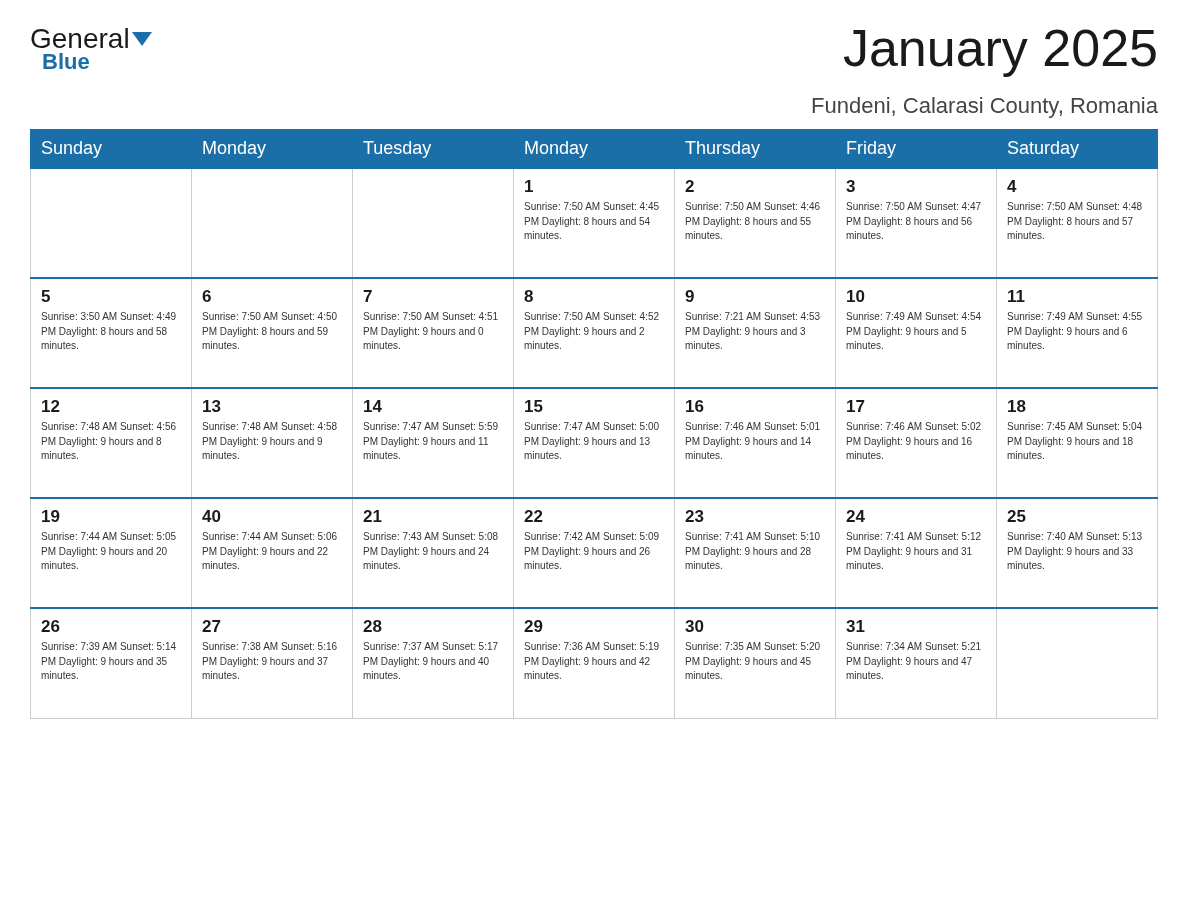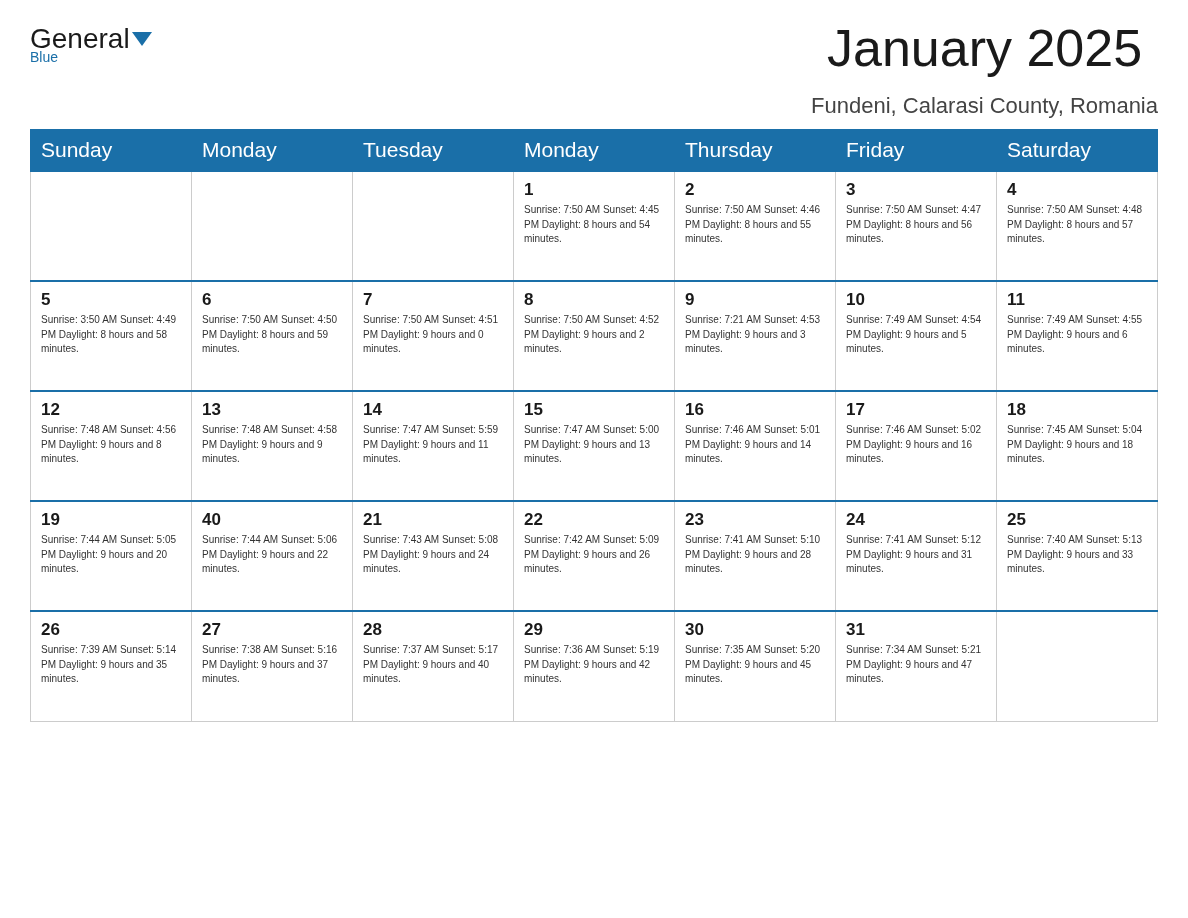--- a/index.html
+++ b/index.html
@@ -35,21 +35,21 @@
       width: 0;
       height: 0;
       border-left: 10px solid transparent;
       border-right: 10px solid transparent;
       border-top: 14px solid #1a6fa8;
       margin: 0 2px;
       display: inline-block;
       vertical-align: middle;
     }
     .title-section {
-      text-align: center;
+      text-align: right;
     }
     .month-title {
       font-size: 52px;
       font-weight: normal;
       color: #1a1a1a;
       line-height: 1.1;
     }
     .location {
       font-size: 22px;
       color: #444;
@@ -58,21 +58,21 @@
     .calendar {
       width: 100%;
       border-collapse: collapse;
       margin-top: 10px;
     }
     .calendar th {
       background-color: #1a6fa8;
       color: #fff;
       padding: 8px 10px;
       text-align: left;
-      font-size: 21px;
+      font-size: 18px;
       font-weight: normal;
       border: 1px solid #1a6fa8;
     }
     .calendar td {
       border: 1px solid #ccc;
       border-top: 2px solid #1a6fa8;
       padding: 8px 10px;
       vertical-align: top;
       width: calc(100% / 7);
       height: 110px;
@@ -87,23 +87,23 @@
       display: block;
       margin-bottom: 3px;
     }
     .day-info {
       font-size: 10px;
       color: #333;
       line-height: 1.45;
     }
     .logo-line2 {
       color: #1a6fa8;
-      font-size: 14px;
-      font-weight: normal;
-      margin-left: 0;
+      font-size: 22px;
+      font-weight: bold;
+      margin-left: 12px;
       margin-top: -4px;
     }
   </style>
 </head>
 <body>
 
 <div class="header">
   <div class="logo">
     <div class="logo-text">
       <span class="logo-general">General</span>

